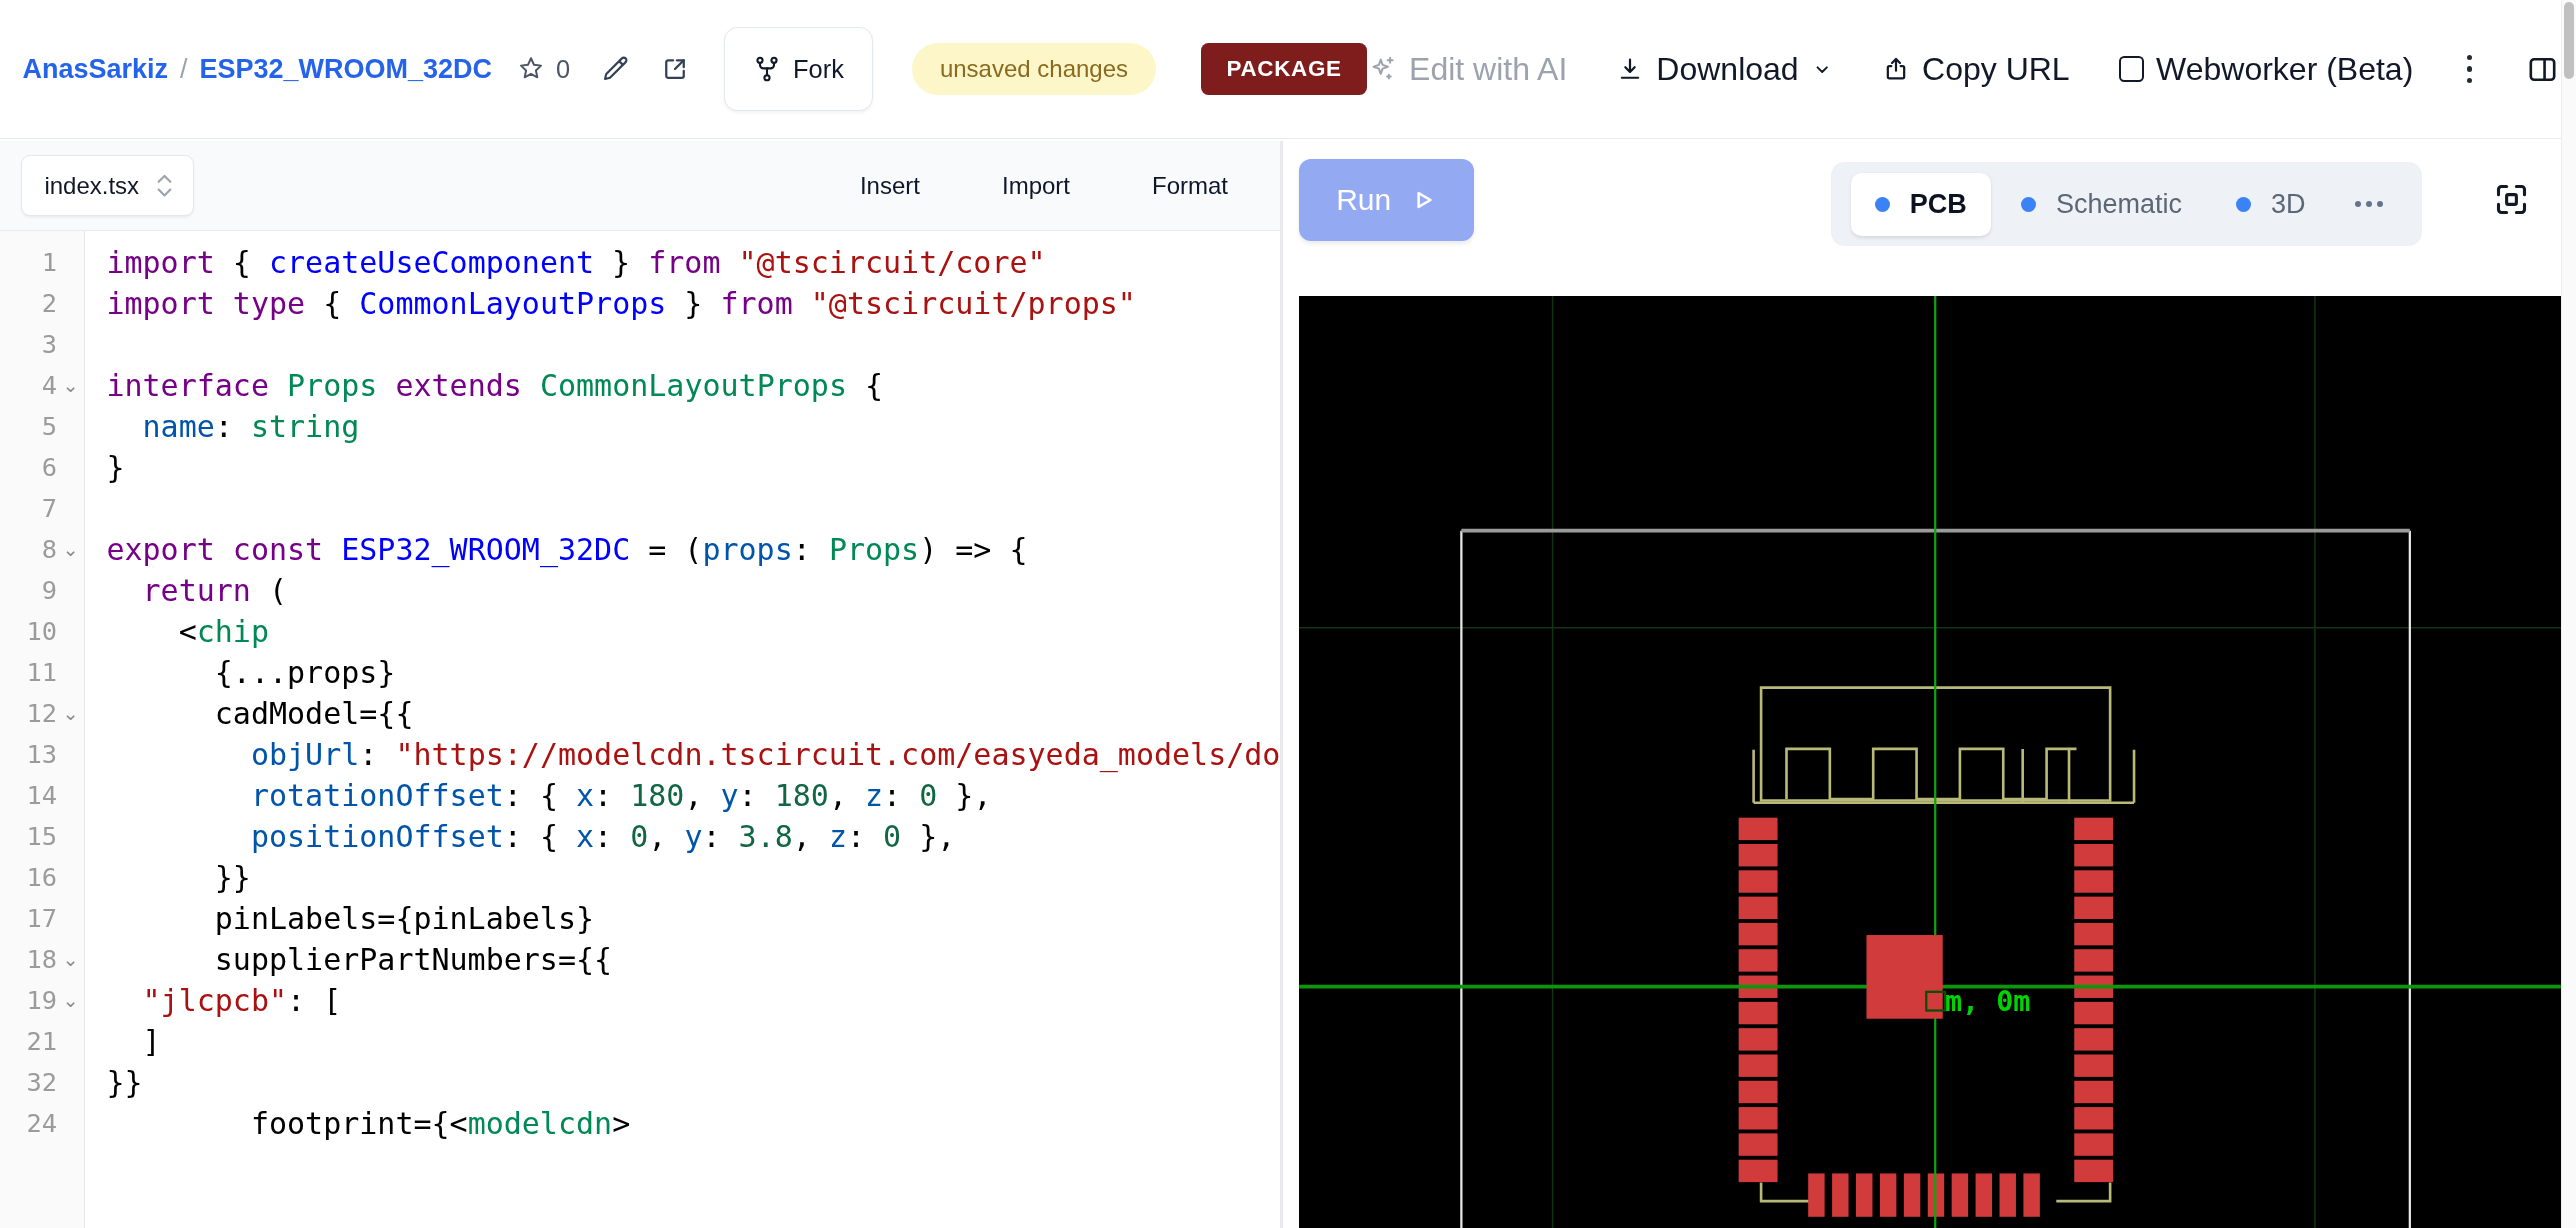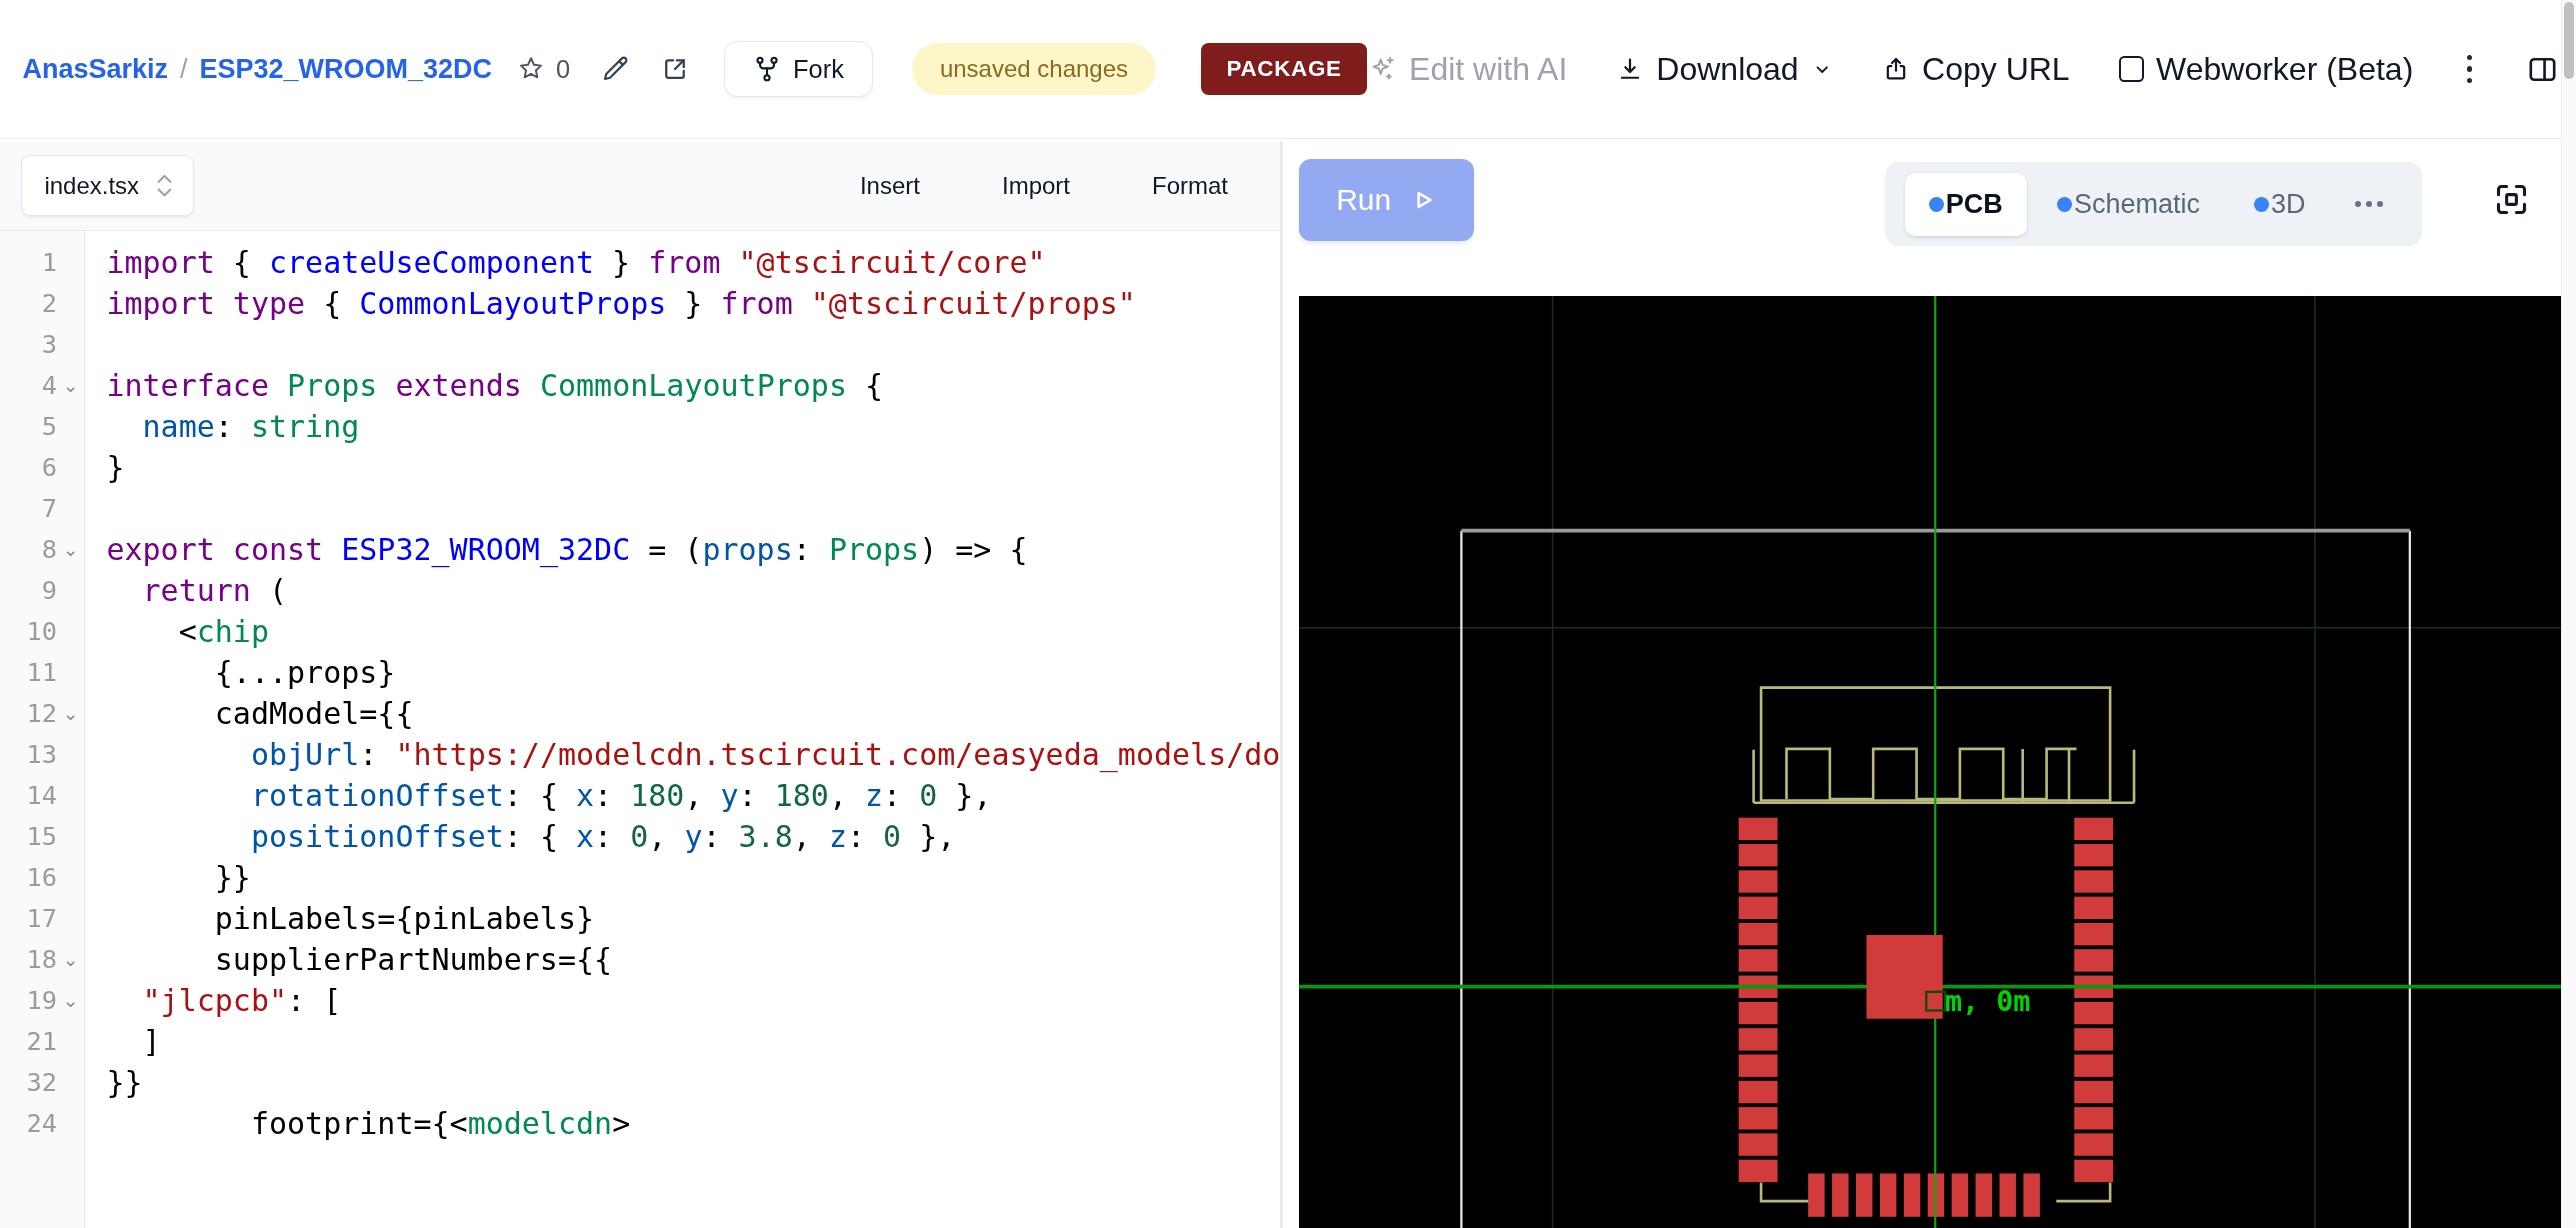--- a/index.html
+++ b/index.html
@@ -10,21 +10,21 @@
   #header { position:absolute; left:0; top:0; width:2576px; height:139px; background:#fff;
     border-bottom:1.5px solid #e8eaee; display:flex; align-items:center; padding:0 30px 0 22.4px; }
   .crumb { display:flex; align-items:center; gap:12px; font-size:27px; white-space:nowrap; }
   .crumb a { color:#2563eb; text-decoration:none; cursor:pointer; }
   .crumb .owner { font-weight:600; }
   .crumb .proj { font-weight:700; }
   .crumb .sep { color:#9aa3af; font-weight:400; }
   .hicons { display:flex; align-items:center; gap:30px; margin-left:25.4px; }
   .staricon-wrap { display:flex; align-items:center; gap:10.5px; color:#4b5563; font-size:25.4px; }
   .iconbtn { display:flex; align-items:center; justify-content:center; cursor:pointer; background:none; border:none; }
-  .btn-fork { margin-left:34px; display:flex; align-items:center; gap:12px; height:56px; padding:0 28px;
+  .btn-fork { margin-left:34px; display:flex; align-items:center; gap:12px; height:84px; padding:0 28px;
     background:#fff; border:1.5px solid #e2e8f0; border-radius:13.5px; font-size:25.4px; font-weight:500; color:#0f172a;
     box-shadow:0 1.5px 3px rgba(0,0,0,.05); cursor:pointer; font-family:inherit; }
   .badge-unsaved { margin-left:39px; background:#fcf6c9; color:#8a6a1f; font-size:24px; font-weight:500;
     padding:12px 28px; border-radius:747px; white-space:nowrap; }
   .badge-package { margin-left:45px; background:#7f1d1d; color:#fff; font-size:22.4px; font-weight:700;
     letter-spacing:0.7px; padding:12.7px 25.4px; border-radius:7.5px; }
   .hright { margin-left:auto; display:flex; align-items:center; gap:49px; }
   .hbtn { display:flex; align-items:center; gap:12px; font-size:32px; color:#111827; font-weight:500;
     background:none; border:none; cursor:pointer; font-family:inherit; white-space:nowrap; }
   .hbtn.disabled { color:#9ca3af; }
@@ -60,21 +60,21 @@
   #vdivider { position:absolute; left:1280px; top:141px; width:3px; height:1088px; background:#e8eaee; }
 
   
   #preview { position:absolute; left:1283px; top:141px; width:1278px; height:1088px; background:#fff; }
   #run-btn { position:absolute; left:16.4px; top:18px; width:175px; height:82px; background:#93a9f1;
     border:none; border-radius:12px; display:flex; align-items:center; justify-content:center; gap:16.4px;
     color:#fff; font-size:30px; font-weight:500; font-family:inherit; cursor:pointer;
     box-shadow:0 2.2px 4.5px rgba(0,0,0,.08); }
   #tabs { position:absolute; right:139px; top:21px; height:84px; background:#eef1f5; border-radius:13.5px;
     display:flex; align-items:center; padding:0 19.4px; gap:6px; }
-  .tab { display:flex; align-items:center; gap:2px; height:63px; padding:0 24px; border-radius:10.5px;
+  .tab { display:flex; align-items:center; gap:20px; height:63px; padding:0 24px; border-radius:10.5px;
     font-size:27px; color:#5b6775; font-weight:500; cursor:pointer; }
   .tab.active { background:#fff; color:#0b1220; font-weight:700; box-shadow:0 1.5px 3.7px rgba(0,0,0,.10); }
   .tabdot { width:15px; height:15px; border-radius:50%; background:#3b82f6; }
   .tab-more { display:flex; gap:5.2px; padding:0 19.4px; cursor:pointer; }
   .tab-more i { width:6px; height:6px; border-radius:50%; background:#64748b; }
   #fullscreen-btn { position:absolute; right:30px; top:39px; background:none; border:none; cursor:pointer; }
   #pcb-canvas { position:absolute; left:16.4px; top:155px; width:1262px; height:935px; background:#000; }
 
   
   #scrollbar { position:absolute; left:2561px; top:0; width:15px; height:1229px; background:#fafafa;

